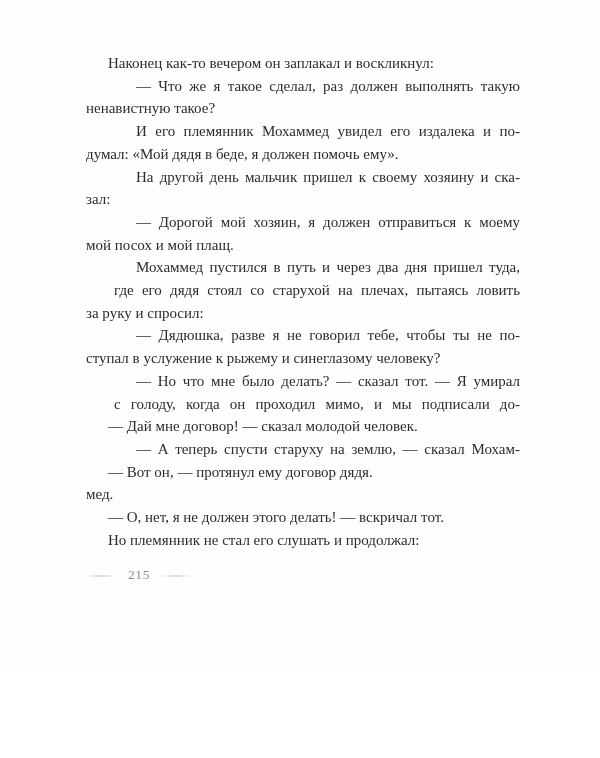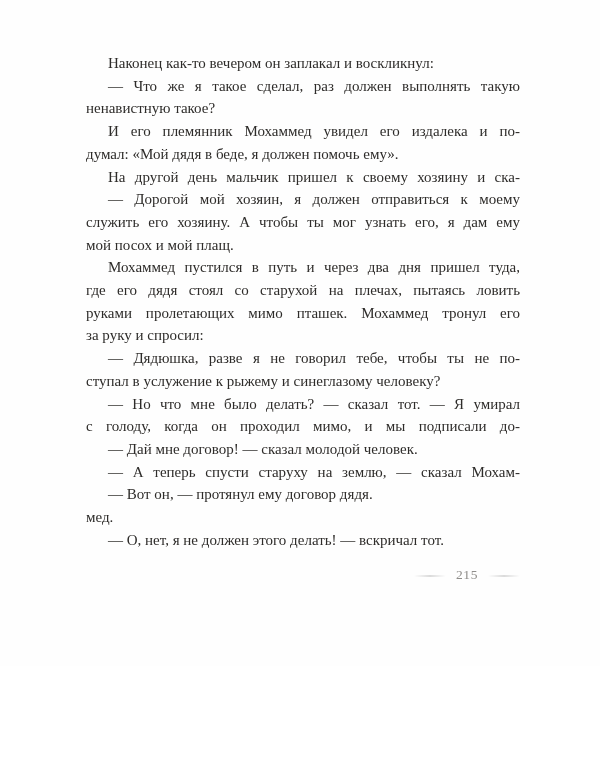--- a/index.html
+++ b/index.html
@@ -23,30 +23,31 @@
   .text-block {
     width: 434px;
   }
   .ln {
     text-align: left;
     min-height: 22.7px;
   }
   .ln.j {
     text-align: justify;
     text-align-last: justify;
+    margin-left: 28px;
   }
   .ln.ind {
     text-indent: 22px;
   }
   .footer {
     width: 434px;
     margin-top: 13px;
     display: flex;
     align-items: center;
-    justify-content: flex-end;
+    justify-content: flex-start;
     gap: 10px;
   }
   .orn {
     display: inline-block;
     width: 32px;
     height: 2px;
     background: linear-gradient(90deg, rgba(0,0,0,0), rgba(0,0,0,0.14), rgba(0,0,0,0));
     border-radius: 1px;
   }
   .pnum {
@@ -59,36 +60,36 @@
 <body>
 
 <div class="page">
   <div class="text-block">
     <div class="ln ind">Наконец как-то вечером он заплакал и воскликнул:</div>
     <div class="ln ind j">— Что же я такое сделал, раз должен выполнять такую</div>
     <div class="ln">ненавистную такое?</div>
     <div class="ln ind j">И его племянник Мохаммед увидел его издалека и по-</div>
     <div class="ln">думал: «Мой дядя в беде, я должен помочь ему».</div>
     <div class="ln ind j">На другой день мальчик пришел к своему хозяину и ска-</div>
+    <div class="ln">зал:</div>
     <div class="ln ind j">— Дорогой мой хозяин, я должен отправиться к моему</div>
-    <div class="ln j">служить его хозяину. А чтобы ты мог узнать его, я дам ему</div>
     <div class="ln">мой посох и мой плащ.</div>
     <div class="ln ind j">Мохаммед пустился в путь и через два дня пришел туда,</div>
     <div class="ln j">где его дядя стоял со старухой на плечах, пытаясь ловить</div>
-    <div class="ln j">руками пролетающих мимо пташек. Мохаммед тронул его</div>
     <div class="ln">за руку и спросил:</div>
     <div class="ln ind j">— Дядюшка, разве я не говорил тебе, чтобы ты не по-</div>
     <div class="ln">ступал в услужение к рыжему и синеглазому человеку?</div>
     <div class="ln ind j">— Но что мне было делать? — сказал тот. — Я умирал</div>
     <div class="ln j">с голоду, когда он проходил мимо, и мы подписали до-</div>
     <div class="ln ind">— Дай мне договор! — сказал молодой человек.</div>
     <div class="ln ind j">— А теперь спусти старуху на землю, — сказал Мохам-</div>
     <div class="ln ind">— Вот он, — протянул ему договор дядя.</div>
     <div class="ln">мед.</div>
     <div class="ln ind">— О, нет, я не должен этого делать! — вскричал тот.</div>
+    <div class="ln ind">Но племянник не стал его слушать и продолжал:</div>
   </div>
 
   <div class="footer">
     <span class="orn"></span>
     <span class="pnum">215</span>
     <span class="orn"></span>
   </div>
 </div>
 
 </body></html>

